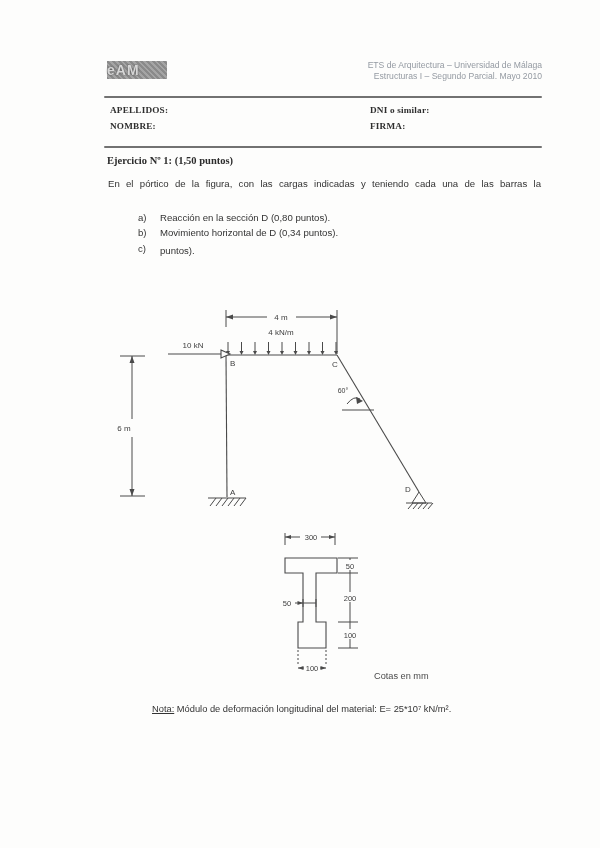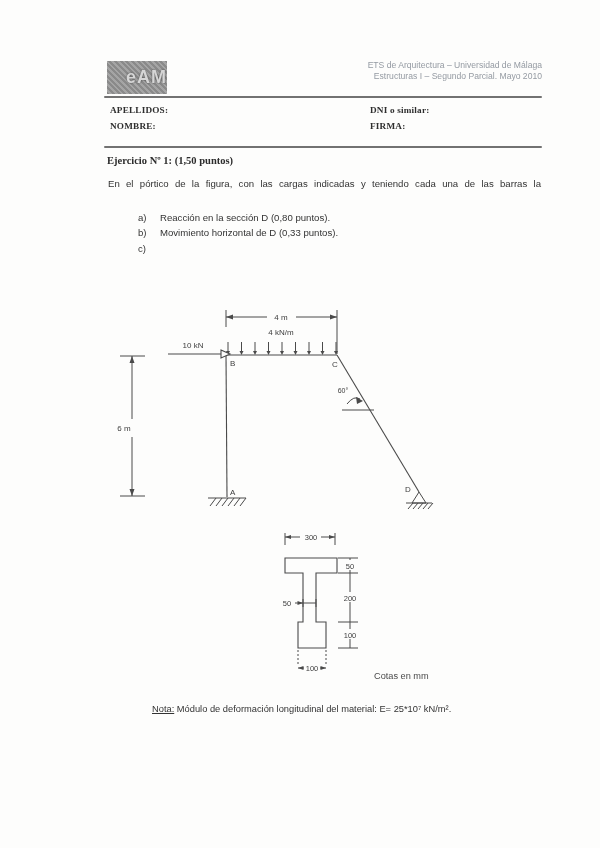--- a/index.html
+++ b/index.html
@@ -4,24 +4,24 @@
 <style>
   html,body{margin:0;padding:0;background:#e8e8e8;}
   .page{
     position:relative;width:600px;height:848px;margin:0 auto;
     background:#fdfdfc;overflow:hidden;
     font-family:"Liberation Sans",sans-serif;color:#3a3a3a;
   }
   .abs{position:absolute;}
   
   .logo{
-    left:107px;top:61px;width:60px;height:33px;background:#9d9d9d;
+    left:107px;top:61px;width:60px;height:18px;background:#9d9d9d;
     background-image:repeating-linear-gradient(45deg,rgba(0,0,0,.12) 0 2px,rgba(255,255,255,.08) 2px 4px);
-    display:flex;align-items:center;justify-content:flex-end;
-    font-weight:bold;font-size:18px;letter-spacing:1px;color:#d6d6d6;
+    display:flex;align-items:center;justify-content:flex-start;
+    font-weight:bold;font-size:14px;letter-spacing:1px;color:#d6d6d6;
     text-shadow:0 0 2px #4a4a4a;
   }
   .inst{
     right:58px;top:60px;text-align:right;font-size:8.6px;line-height:11px;
     color:#949aa2;
   }
   .rule{left:104px;width:438px;height:2px;background:#4a4a4a;opacity:.78;border-radius:1px;}
   .fld{font-size:9.2px;font-weight:bold;color:#2e2e2e;letter-spacing:.2px;font-family:Liberation Serif, serif;}
   
   .ex-title{left:107px;top:155px;font-family:"Liberation Serif",serif;font-weight:bold;font-size:10.5px;color:#2c2c2c;}
@@ -61,24 +61,25 @@
   <div class="abs ex-title">Ejercicio Nº 1: (1,50 puntos)</div>
 
   <div class="abs para">
     <div class="jline">En el pórtico de la figura, con las cargas indicadas y teniendo cada una de las barras la</div>
   </div>
 
   <div class="abs list-marker" style="left:138px;top:212px;">a)</div>
   <div class="abs list-text" style="left:160px;top:212px;">Reacción en la sección D (0,80 puntos).</div>
 
   <div class="abs list-marker" style="left:138px;top:227px;">b)</div>
-  <div class="abs list-text" style="left:160px;top:227px;">Movimiento horizontal de D (0,33 puntos).</div>
+  <div class="abs list-text" style="left:160px;top:227px;">Movimiento horizontal de D (0,34 puntos).</div>
 
   <div class="abs list-marker" style="left:138px;top:243px;">c)</div>
   <div class="abs cwrap">
+    <div>puntos).</div>
   </div>
 
   <svg style="left:100px;top:300px;" width="340" height="215" viewBox="0 0 340 215">
     <g stroke="#4a4a4a" stroke-width="1.1" fill="none">
 
       <g>
           <line x1="126" y1="55" x2="237" y2="55"></line>
         </g>
       <g>
           <line x1="126" y1="55" x2="127" y2="197"></line>

